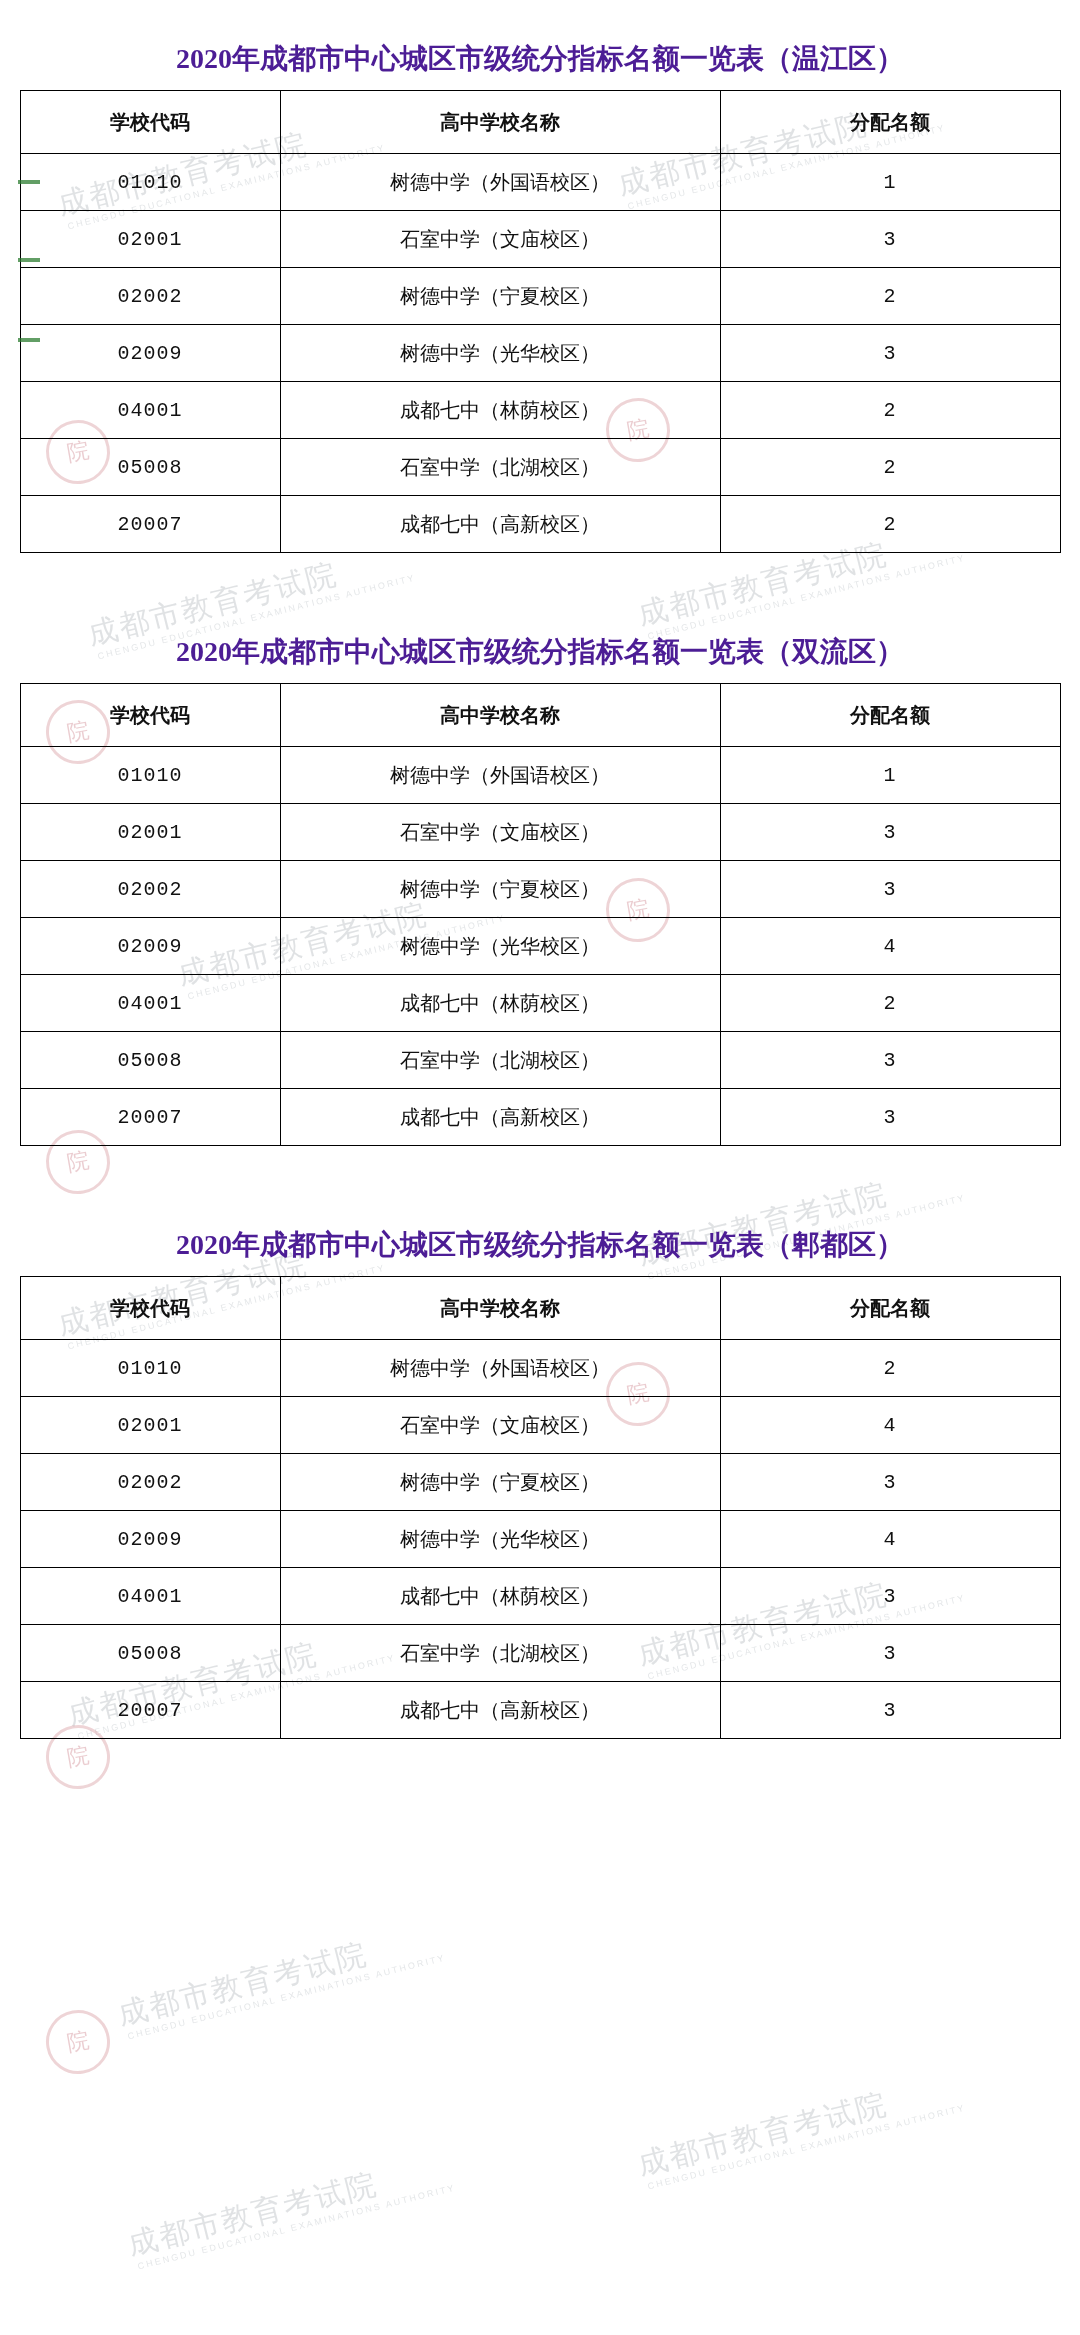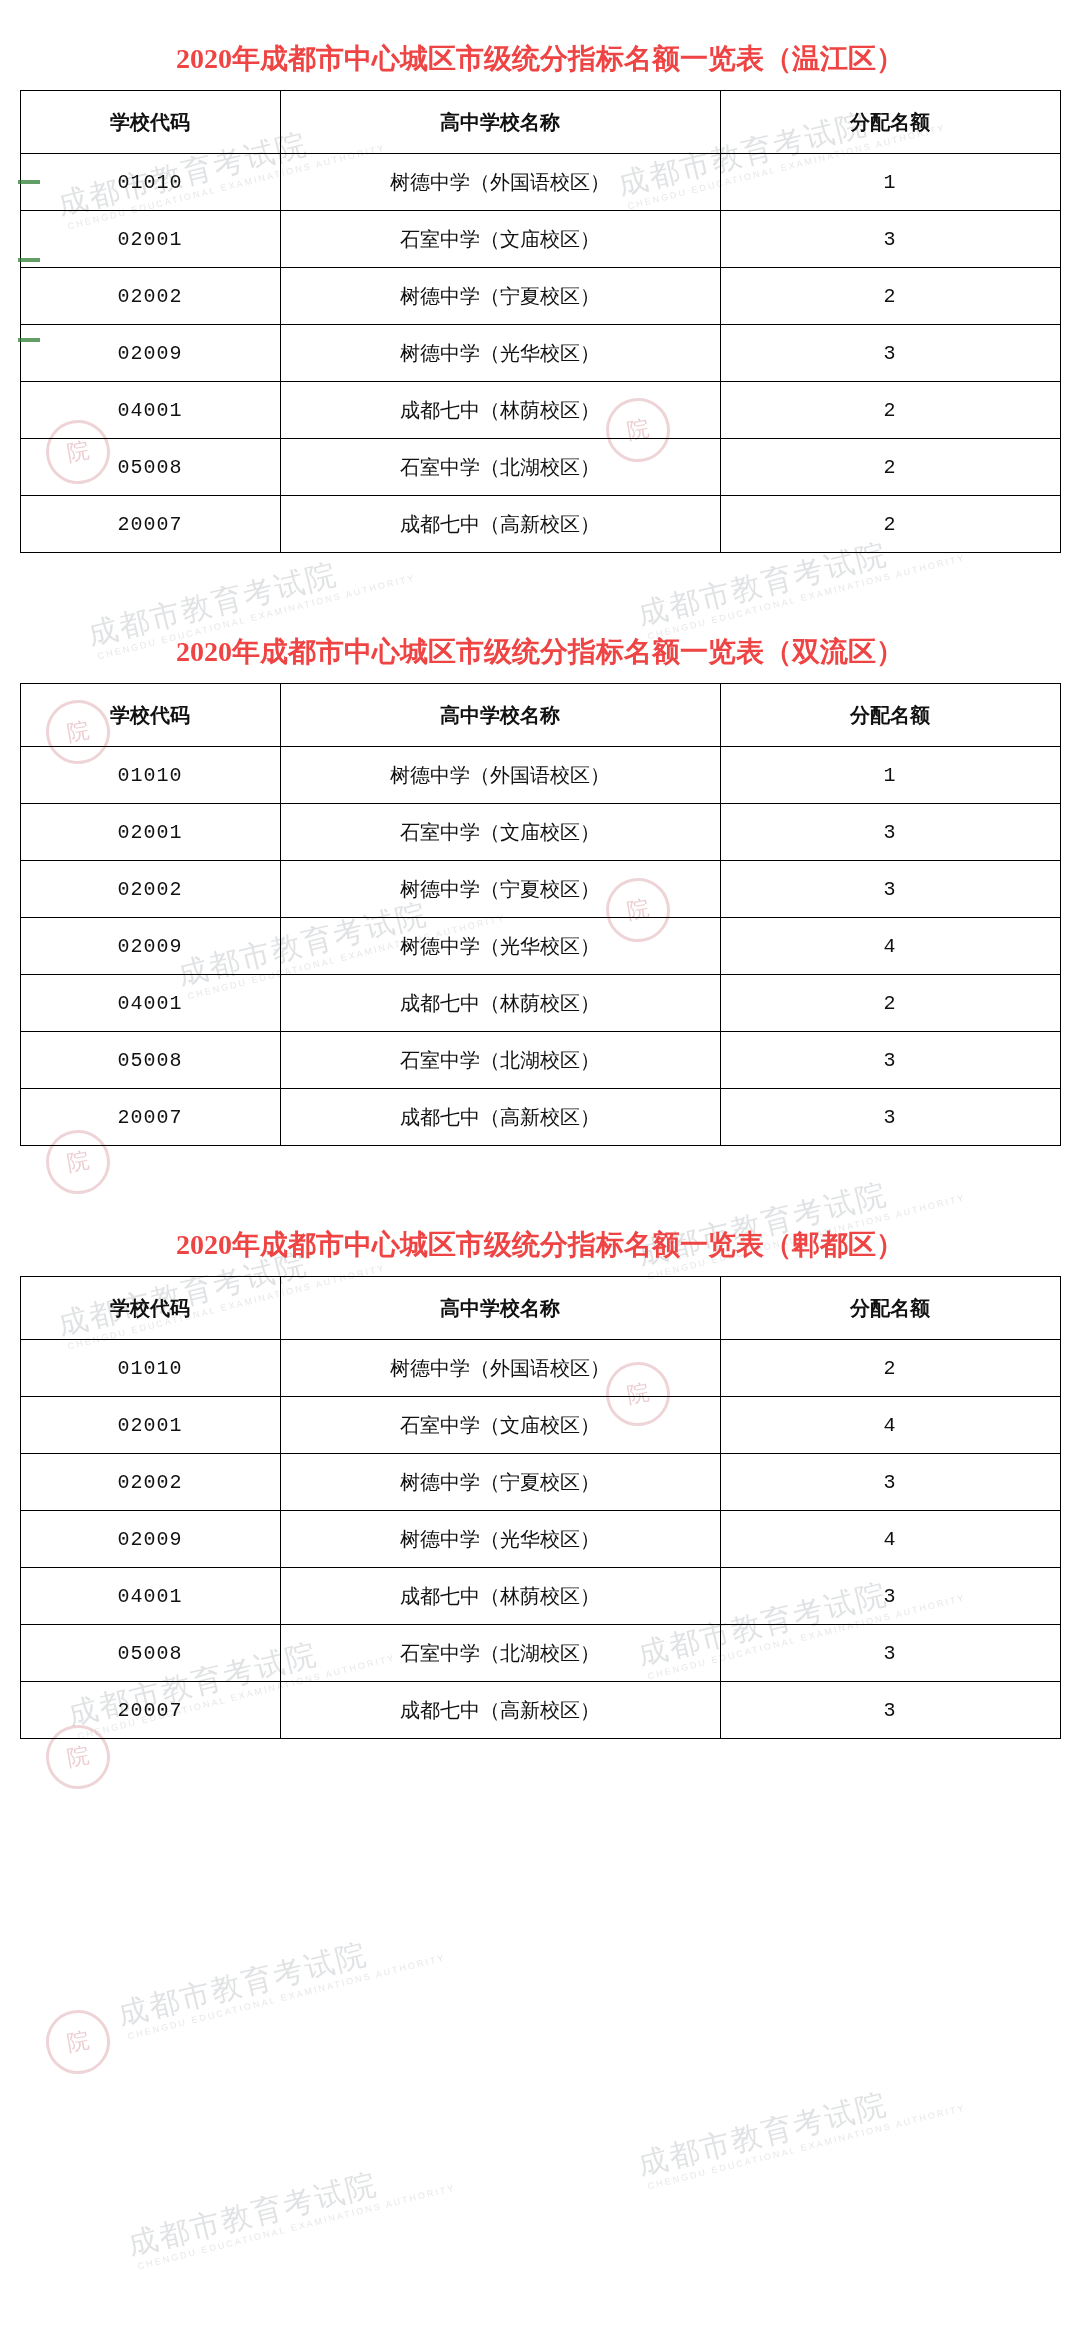--- a/index.html
+++ b/index.html
@@ -73,21 +73,21 @@
   .section {
     position: relative;
     z-index: 10;
     padding: 0 0 0 0;
   }
   .section-title {
     text-align: center;
     font-size: 28px;
     font-weight: bold;
     letter-spacing: 0px;
-    color: #ef4444;
+    color: #4c1d95;
     padding: 14px 0 12px 0;
     font-family: "Liberation Serif", "DejaVu Serif", serif;
   }
   table.alloc {
     border-collapse: collapse;
     width: 1040px;
     margin: 0 auto;
     table-layout: fixed;
     background: transparent;
   }

